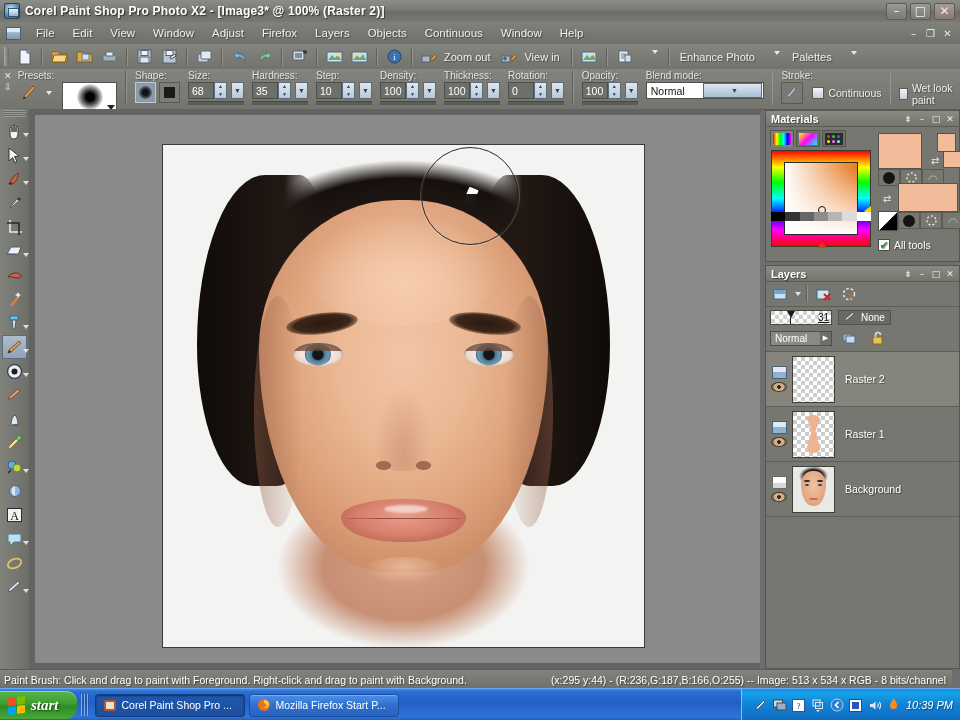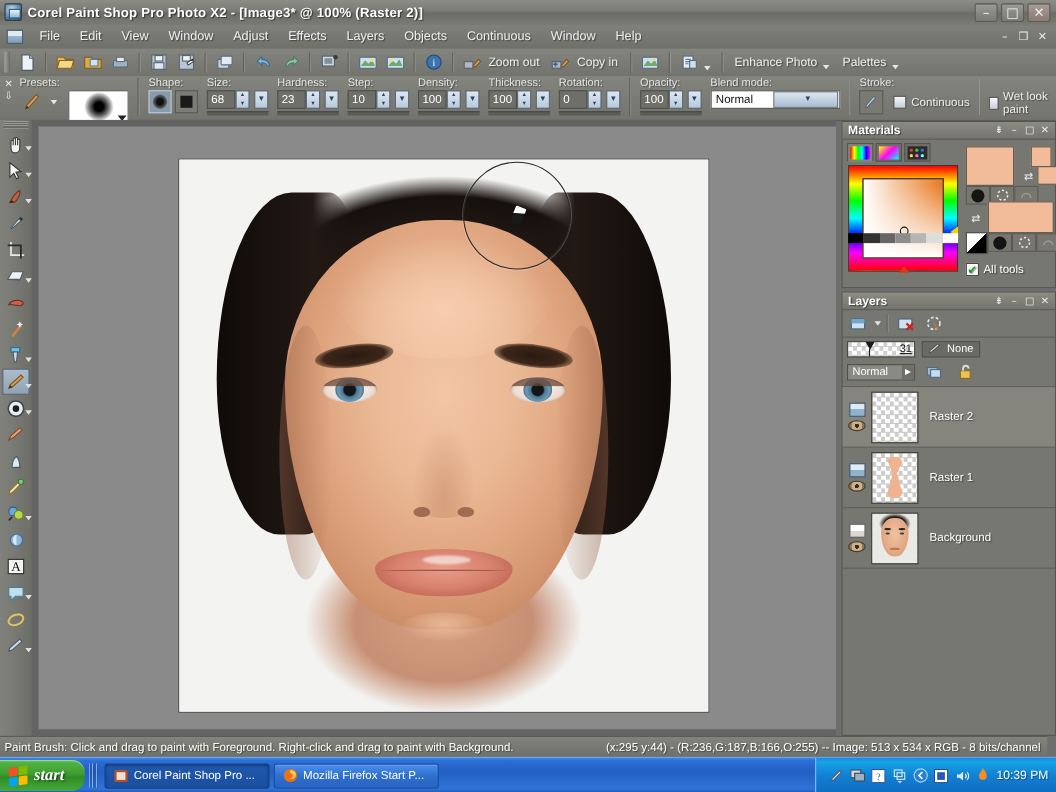--- a/index.html
+++ b/index.html
@@ -54,21 +54,21 @@
     background:linear-gradient(to bottom,#85857f,#73736d);
     display:flex;align-items:center;border-bottom:1px solid #5d5d58;
   }
   .tgrip{width:4px;height:19px;margin:0 3px 0 4px;
     background:linear-gradient(to right,#9b9b95,#6a6a64);border-left:1px solid #a5a59f;}
   .tbtn{width:23px;height:21px;margin:0 1px;display:flex;align-items:center;justify-content:center;
     cursor:default;border:1px solid transparent;box-sizing:border-box;border-radius:2px;}
   .tsep{width:1px;height:18px;margin:0 4px;background:#5f5f5a;border-right:1px solid #949490;}
   .tlabel{color:#eee;padding:0 7px 0 2px;font-size:11px;cursor:default;
     text-shadow:1px 1px 1px rgba(0,0,0,.4);}
-  .tmenu{color:#eee;padding:2px 6px;font-size:11px;cursor:default;display:flex;align-items:flex-end;gap:5px;
+  .tmenu{color:#eee;padding:2px 6px;font-size:11px;cursor:default;display:flex;align-items:flex-start;gap:19px;
     text-shadow:1px 1px 1px rgba(0,0,0,.4);}
   .caret{width:0;height:0;border-left:3.5px solid transparent;border-right:3.5px solid transparent;
     border-top:4px solid #e6e6e6;}
 
   
   .optbar{
     position:absolute;left:0;top:69px;width:960px;height:40px;
     background:linear-gradient(to bottom,#84847e,#74746e);
     border-bottom:1px solid #5a5a55;display:flex;align-items:flex-start;
   }
@@ -321,21 +321,21 @@
   .task{height:23px;min-width:150px;max-width:170px;margin:0 2px;padding:0 7px;
     background:linear-gradient(to bottom,#4a90ee,#2f6fcd 50%,#2963c0);
     border:1px solid #1c4f9e;border-radius:3px;box-sizing:border-box;
     display:flex;align-items:center;gap:5px;color:#fff;font-size:10.5px;cursor:default;
     box-shadow:inset 0 1px 0 rgba(255,255,255,.25);}
   .task span{overflow:hidden;white-space:nowrap;text-overflow:ellipsis;}
   .tray{margin-left:auto;height:32px;display:flex;align-items:center;gap:5px;
     padding:0 7px 0 12px;
     background:linear-gradient(to bottom,#1a8de0 0%,#15a3e8 12%,#1281d4 50%,#0f6cc0 100%);
     border-left:1px solid #7fc4f0;}
-  .tray-time{color:#fff;font-size:11px;text-shadow:1px 1px 1px rgba(0,0,0,.4);}
+  .tray-time{color:#fff;font-size:11px;text-shadow:1px 1px 1px rgba(0,0,0,.4);font-style:italic;}
   .tray-ico{width:14px;height:14px;display:flex;align-items:center;justify-content:center;font-size:10px;color:#fff;}
 </style>
 </head>
 <body>
 
 <div class="app">
 
   <div class="titlebar">
     <div class="tb-icon"></div>
     <div class="tb-title">Corel Paint Shop Pro Photo X2 - [Image3* @ 100% (Raster 2)]</div>
@@ -346,21 +346,21 @@
     </div>
   </div>
 
   <div class="menubar">
     <div class="menu-doc-icon"></div>
     <div class="menu-item">File</div>
     <div class="menu-item">Edit</div>
     <div class="menu-item">View</div>
     <div class="menu-item">Window</div>
     <div class="menu-item">Adjust</div>
-    <div class="menu-item">Effects</div>
+    <div class="menu-item">Firefox</div>
     <div class="menu-item">Layers</div>
     <div class="menu-item">Objects</div>
     <div class="menu-item">Continuous</div>
     <div class="menu-item">Window</div>
     <div class="menu-item">Help</div>
     <div class="doc-btns">
       <div class="doc-btn">–</div>
       <div class="doc-btn">❐</div>
       <div class="doc-btn">✕</div>
     </div>
@@ -467,21 +467,21 @@
         </svg>
     </div>
     <div class="tlabel">Zoom out</div>
     <div class="tbtn">
       <svg width="17" height="14" viewBox="0 0 17 14">
           <rect x="1" y="6" width="8" height="6" fill="#aeb9c4" stroke="#55626e"></rect>
           <path d="M9 10l5-6 2 2-5 5z" fill="#d79a5a" stroke="#7a5526"></path>
           <path d="M2 8.5h4M4 6.5v4" stroke="#2d5fa0" stroke-width="1.4"></path>
         </svg>
     </div>
-    <div class="tlabel">Copy in</div>
+    <div class="tlabel">View in</div>
     <div class="tsep"></div>
     <div class="tbtn">
       <svg width="16" height="14" viewBox="0 0 16 14">
           <rect x="1" y="2" width="14" height="10" rx="1" fill="#cfe0ea" stroke="#4c6a80"></rect>
           <path d="M2 10l4-5 3 3 3-4 3 6z" fill="#6aa96f"></path>
           <circle cx="11" cy="4.5" r="1.4" fill="#ffd76a"></circle>
         </svg>
     </div>
     <div class="tsep"></div>
     <div class="tmenu">
@@ -556,21 +556,21 @@
         </div>
         <div class="spin-drop">▼</div>
       </div>
       <div class="slider-track"></div>
     </div>
 
     <div class="ogrp">
       <div class="olab">Hardness:</div>
       <div class="orow">
         <div class="spin">
-          <div class="spin-val">23</div>
+          <div class="spin-val">35</div>
           <div class="spin-btns">
               <div>▲</div>
               <div>▼</div>
             </div>
         </div>
         <div class="spin-drop">▼</div>
       </div>
       <div class="slider-track"></div>
     </div>
 

